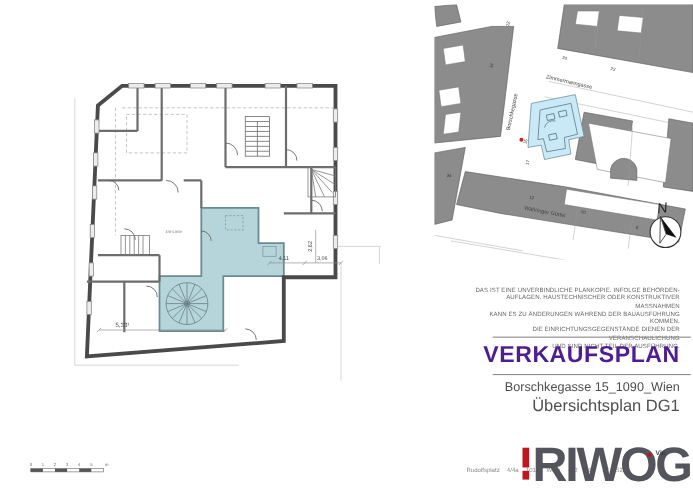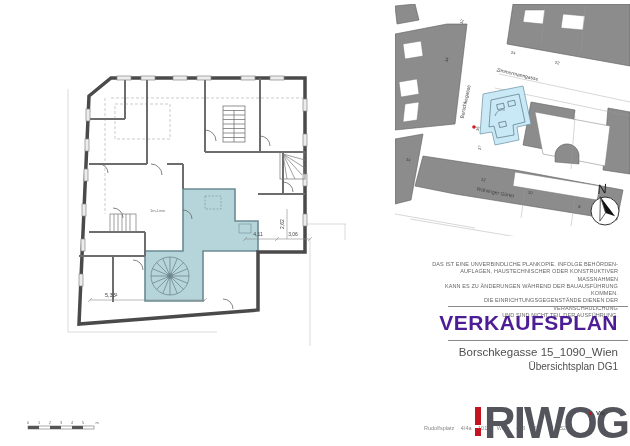--- a/index.html
+++ b/index.html
@@ -7,21 +7,21 @@
         font-family:"Liberation Sans",sans-serif;color:#444;}
   .abs{position:absolute;}
   
   .disclaimer{left:430px;top:261px;width:188px;text-align:right;font-size:5.5px;
               line-height:1.32;color:#666;letter-spacing:.1px;}
   .rule{left:448px;width:180px;border-top:1px solid #8a8a8a;height:0;}
   .rule1{top:306px;} .rule2{top:340px;}
   .main-title{left:438px;top:311px;width:180px;text-align:right;font-size:21px;
               font-weight:bold;color:#4c1d95;letter-spacing:.5px;}
   .addr{left:438px;top:346px;width:180px;text-align:right;font-size:11.5px;color:#4f4f4f;}
-  .plan-name{left:438px;top:361px;width:180px;text-align:right;font-size:10px;color:#4f4f4f;}
+  .plan-name{left:438px;top:361px;width:180px;text-align:right;font-size:15px;color:#4f4f4f;}
   .scale-txt{left:438px;top:386px;width:180px;text-align:right;font-size:8px;color:#555;}
   .date-txt{left:438px;top:396px;width:180px;text-align:right;font-size:8px;color:#555;}
   .footer-addr{left:424px;top:425px;width:204px;font-size:5.5px;color:#8a8a8a;
                white-space:nowrap;word-spacing:5px;z-index:1;}
   .logo-row{left:450px;top:401px;width:178px;display:flex;justify-content:flex-end;
             align-items:flex-start;gap:3px;z-index:3;}
   .logo-mark{display:flex;flex-direction:column;gap:3px;margin-top:6px;}
   .logo-bar{width:6px;height:18px;background:#c41420;}
   .logo-dot{width:6px;height:8px;background:#c41420;}
   .logo-text{font-size:44px;font-weight:bold;color:#54545c;line-height:1;letter-spacing:-2px;}

